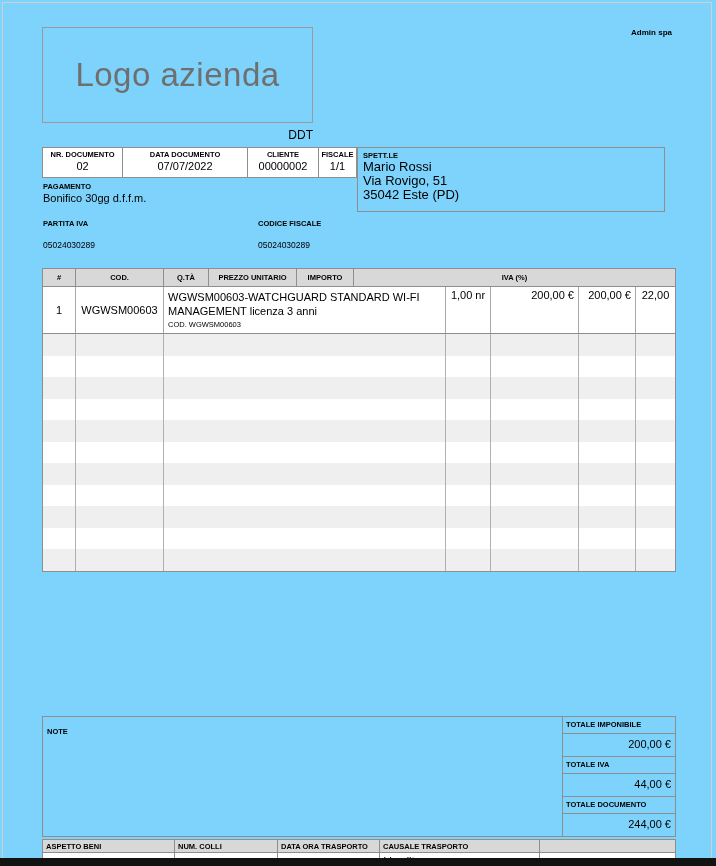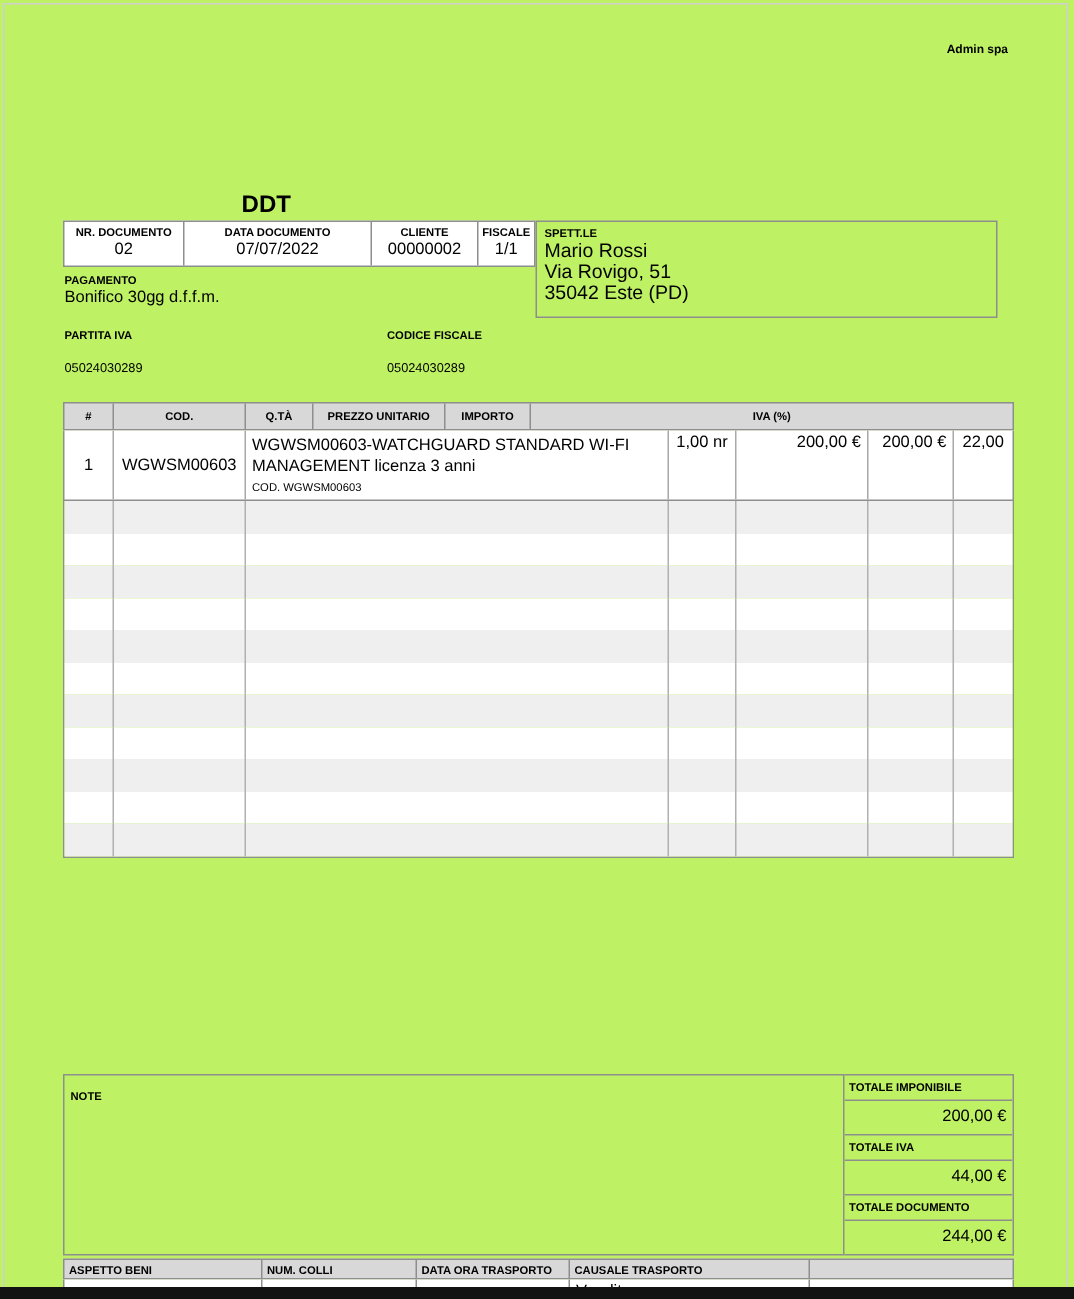--- a/index.html
+++ b/index.html
@@ -1,33 +1,33 @@
 <!DOCTYPE html>
 <html><head>
 <meta charset="utf-8">
 <style>
   html,body { margin:0; padding:0; background:#fff; }
   .page {
-    position:relative; width:716px; height:866px; background:#bef264;
+    position:relative; width:716px; height:866px; background:#7dd3fc;
     font-family:"Liberation Sans","DejaVu Sans",sans-serif; color:#000;
     overflow:hidden;
   }
   .page-frame {
     position:absolute; left:2px; top:2px; right:4px; bottom:0;
     border-left:1px solid #cfcfcf; border-top:1px solid #cfcfcf; border-right:1px solid #cfcfcf;
     pointer-events:none;
   }
   .company { position:absolute; top:28px; right:44px; font-size:8px; font-weight:bold; }
   .logo-box {
     position:absolute; left:42px; top:27px; width:271px; height:96px;
     border:1px solid #9a9a9a; box-sizing:border-box;
     display:flex; align-items:center; justify-content:center;
   }
   .logo-text { font-size:33px; font-weight:300; color:#6f6f6f; letter-spacing:0.5px; }
-  .doc-type { position:absolute; left:42px; top:128px; width:271px; text-align:center; font-size:16px; font-weight:bold; }
+  .doc-type { position:absolute; left:42px; top:128px; width:271px; text-align:right; font-size:12px; font-weight:normal; }
 
   
   .doc-info {
     position:absolute; left:42px; top:147px; width:315px; height:31px;
     border:1px solid #8e8e8e; box-sizing:border-box; display:flex; background:#fff;
   }
   .di-cell { border-right:1px solid #8e8e8e; box-sizing:border-box; text-align:center; }
   .di-cell:last-child { border-right:none; }
   .di-w0{width:80px}.di-w1{width:125px}.di-w2{width:71px}.di-w3{flex:1}
   .di-lbl { font-size:7.5px; font-weight:bold; padding-top:2px; white-space:nowrap; }
@@ -97,20 +97,23 @@
 
   .black-bar { position:absolute; left:0; top:858px; width:716px; height:8px; background:#121212; z-index:5; }
 </style>
 </head>
 <body>
 
 <div class="page">
 
   <div class="company">Admin spa</div>
 
+  <div class="logo-box">
+    <span class="logo-text">Logo azienda</span>
+  </div>
 
   <div class="doc-type">DDT</div>
 
   <div class="doc-info">
     <div class="di-cell di-w0">
       <div class="di-lbl">NR. DOCUMENTO</div>
       <div class="di-val">02</div>
     </div>
     <div class="di-cell di-w1">
       <div class="di-lbl">DATA DOCUMENTO</div>

